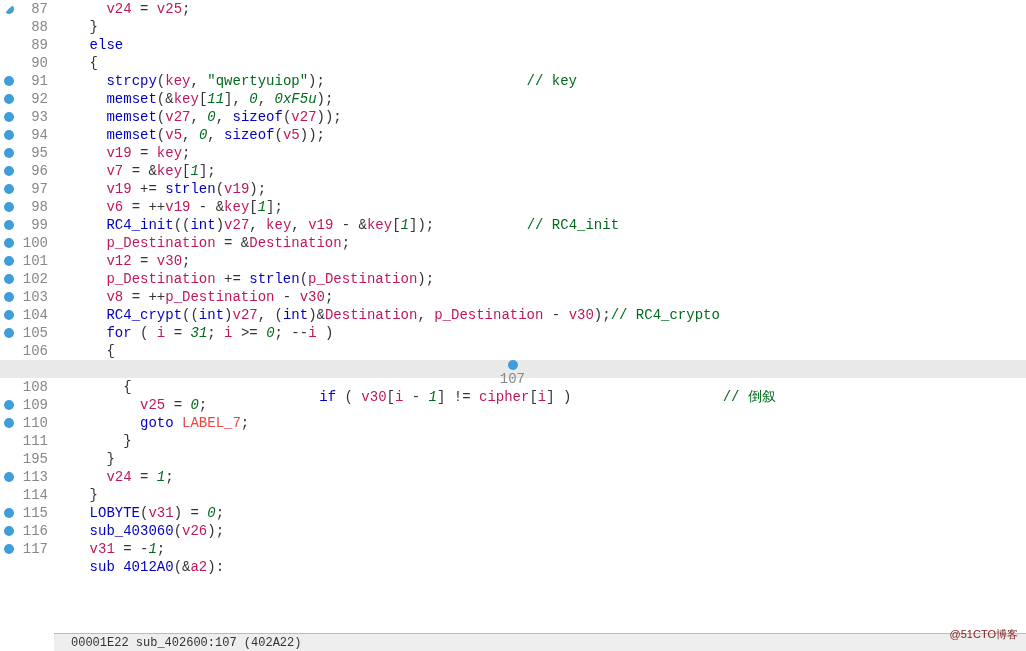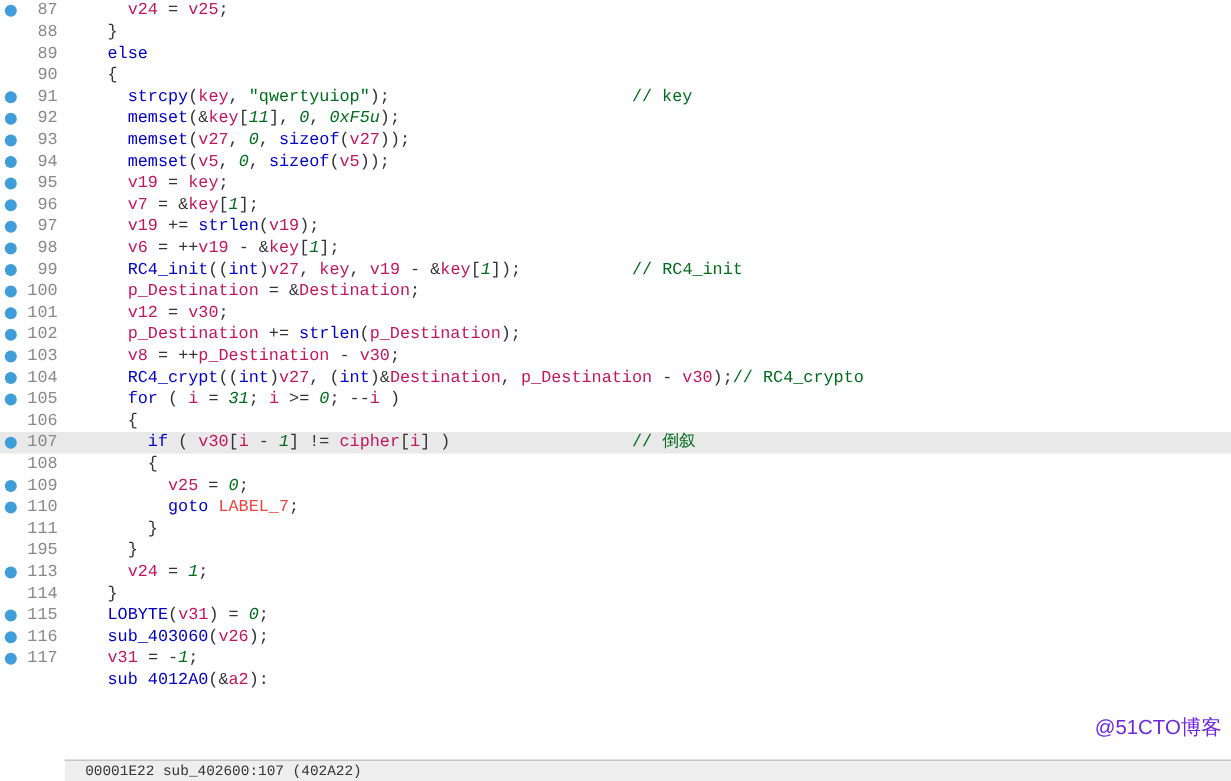--- a/index.html
+++ b/index.html
@@ -1,33 +1,33 @@
 <!DOCTYPE html>
 <html><head>
 <meta charset="utf-8">
 <style>
   * { margin: 0; padding: 0; box-sizing: border-box; }
   body { font-family: Consolas, 'Courier New', monospace; font-size: 14px; line-height: 18px; background: #fff; color: #000; overflow: hidden; width: 1026px; height: 651px; position: relative; }
-  .editor { position: absolute; top: 0; left: 0; right: 0; bottom: 18px; overflow: hidden; }
+  .editor { position: absolute; top: 0; left: 0; right: 0; bottom: 18px; overflow: hidden; border-radius: 30px; }
   .row { display: flex; height: 18px; align-items: center; white-space: pre; }
-  .row.hl { background: #e9e9e9; }
+  .row.hl { background: #e9e9e9; flex-direction: column; }
   .bp { width: 18px; display: flex; justify-content: center; align-items: center; flex: none; }
   .dot { width: 10px; height: 10px; border-radius: 50%; background: #3f9dd8; }
   .ln { width: 36px; text-align: right; padding-right: 6px; color: #888; flex: none; user-select: none; }
   .code { flex: 1; padding-left: 2px; }
   .kw { color: #0000c0; }
   .fn { color: #0000c0; }
   .id { color: #ef4444; margin-top: 29px; }
   .var { color: #be185d; }
   .num { color: #006b1d; font-style: italic; }
   .str { color: #006b1d; }
   .cm { color: #006b1d; }
   .op { color: #333; }
   .statusbar { position: absolute; left: 54px; bottom: 0; height: 18px; background: #eee; border-top: 1px solid #bbb; font-size: 12px; padding: 0 17px; color: #333; display: flex; align-items: center; right: 0; }
-  .watermark { position: absolute; right: 8px; bottom: 35px; color: #6d28d9; font-size: 17px; font-family: sans-serif; pointer-events: none; }
+  .watermark { position: absolute; right: 8px; bottom: 8px; color: #7f1d1d; font-size: 11px; font-family: sans-serif; pointer-events: none; }
 </style>
 </head>
 <body>
 
 <div class="editor">
     <div class="row"><div class="bp"><div class="dot"></div></div><div class="ln">87</div><div class="code">      <span class="var">v24</span><span class="op"> = </span><span class="var">v25</span><span class="op">;</span></div></div>
     <div class="row"><div class="bp"></div><div class="ln">88</div><div class="code">    <span class="op">}</span></div></div>
     <div class="row"><div class="bp"></div><div class="ln">89</div><div class="code">    <span class="kw">else</span></div></div>
     <div class="row"><div class="bp"></div><div class="ln">90</div><div class="code">    <span class="op">{</span></div></div>
     <div class="row"><div class="bp"><div class="dot"></div></div><div class="ln">91</div><div class="code">      <span class="fn">strcpy</span><span class="op">(</span><span class="var">key</span><span class="op">, </span><span class="str">"qwertyuiop"</span><span class="op">);</span>                        <span class="cm">// key</span></div></div>

